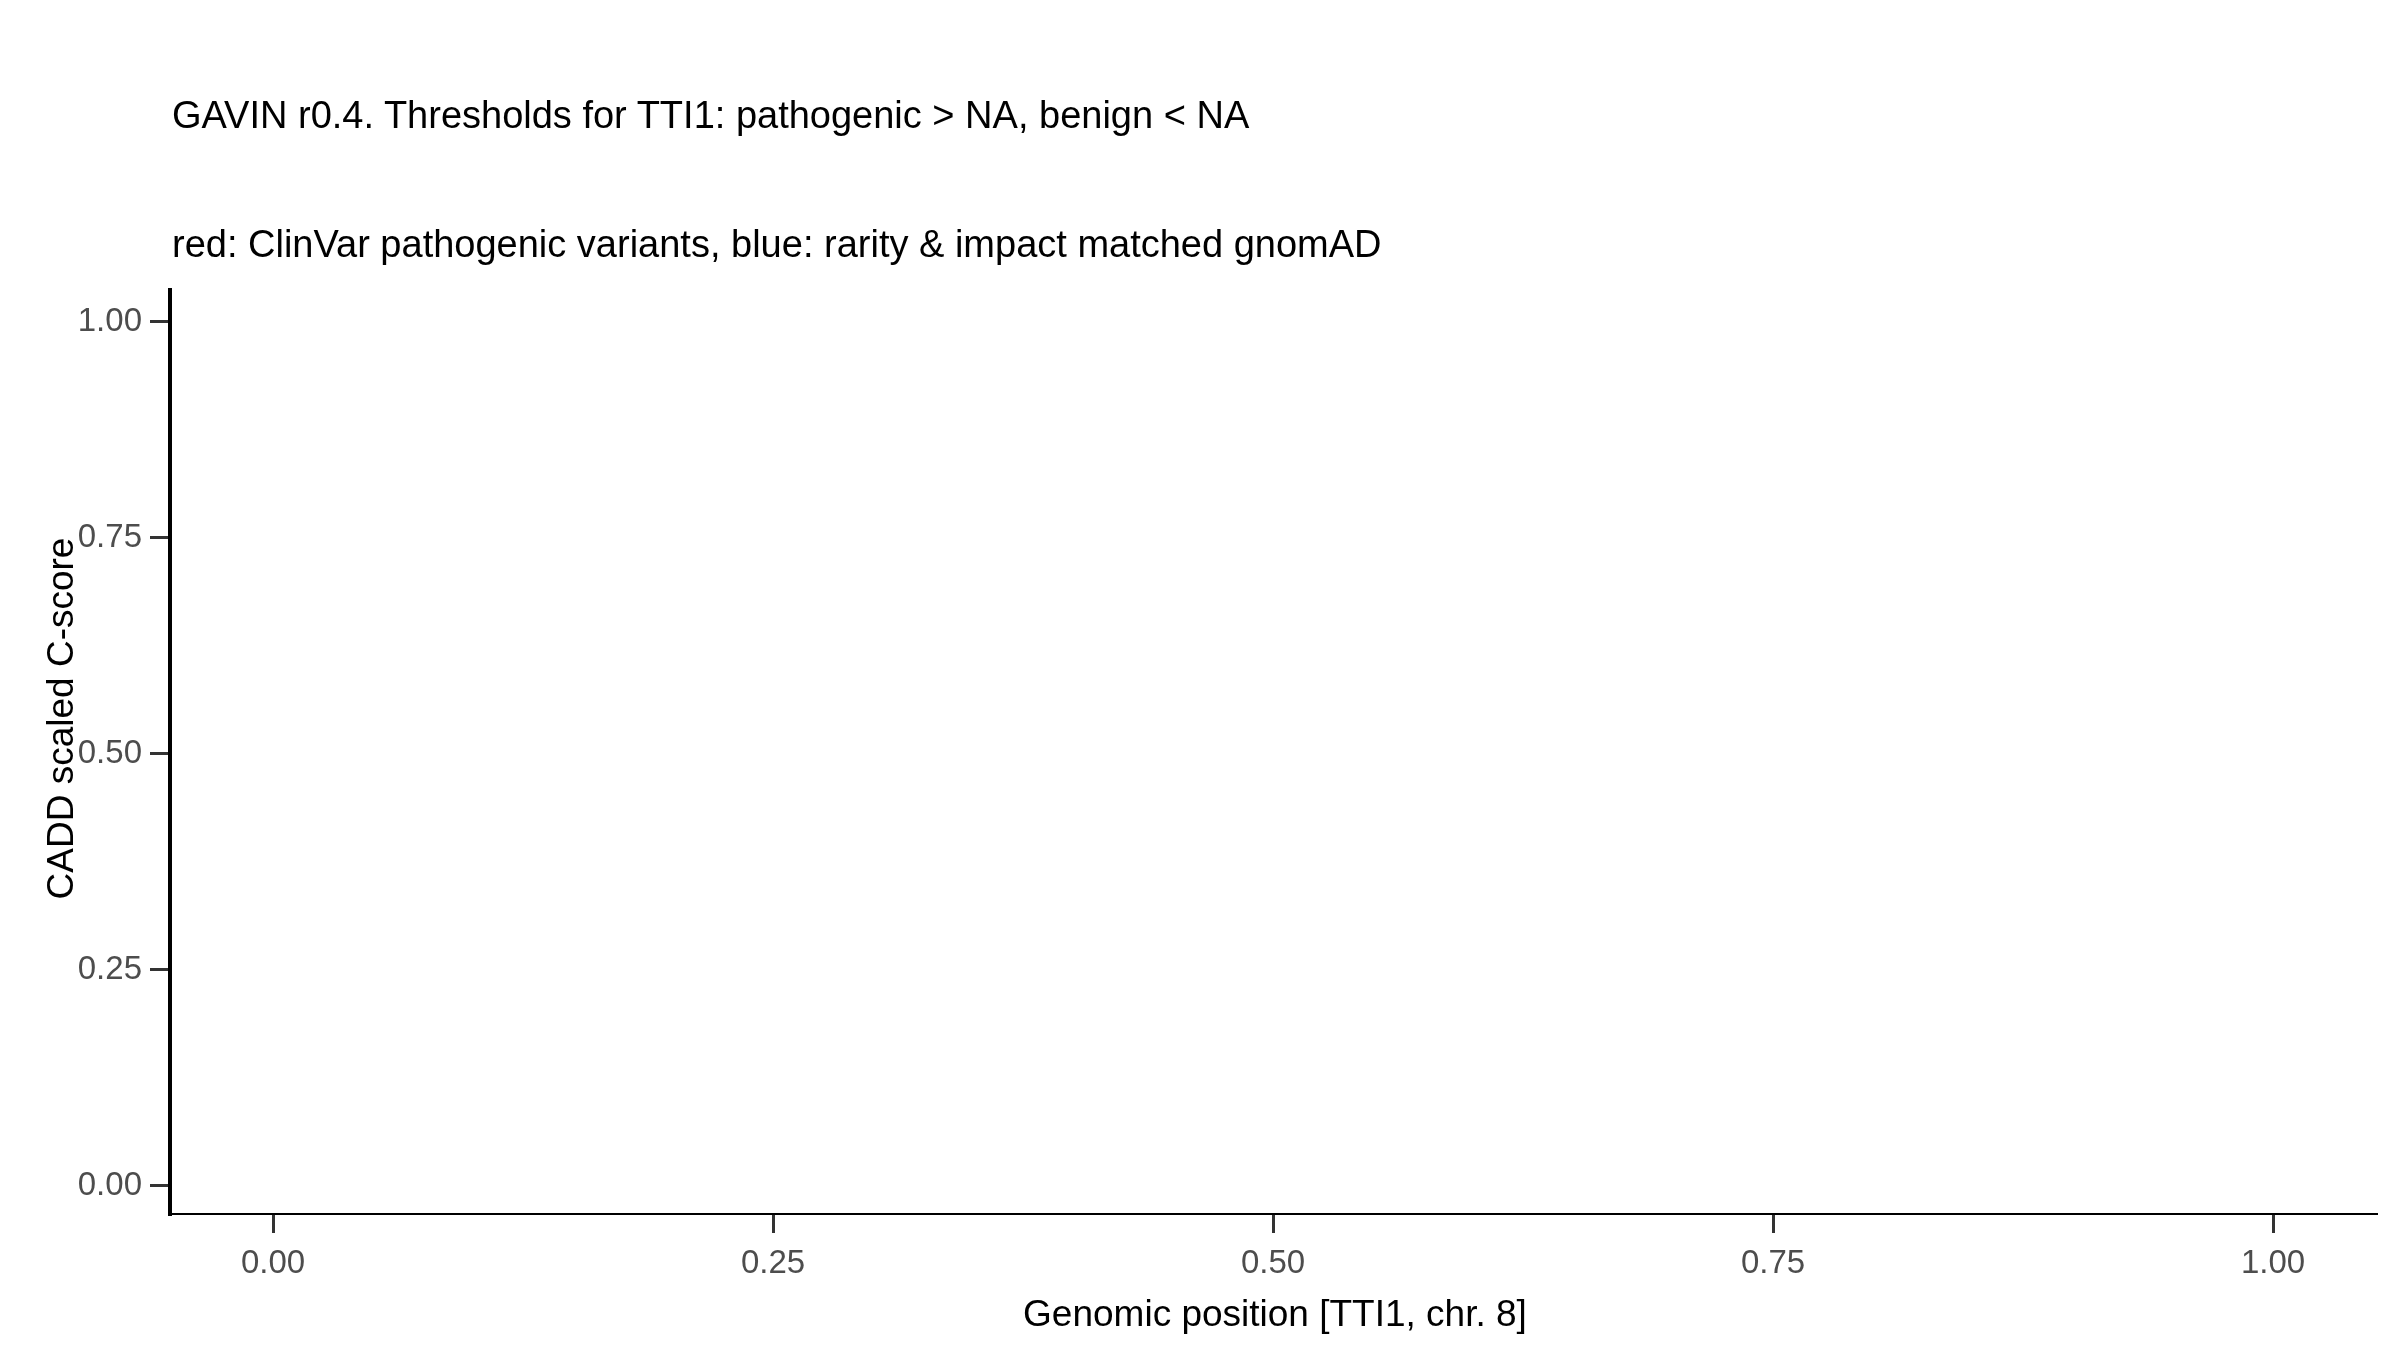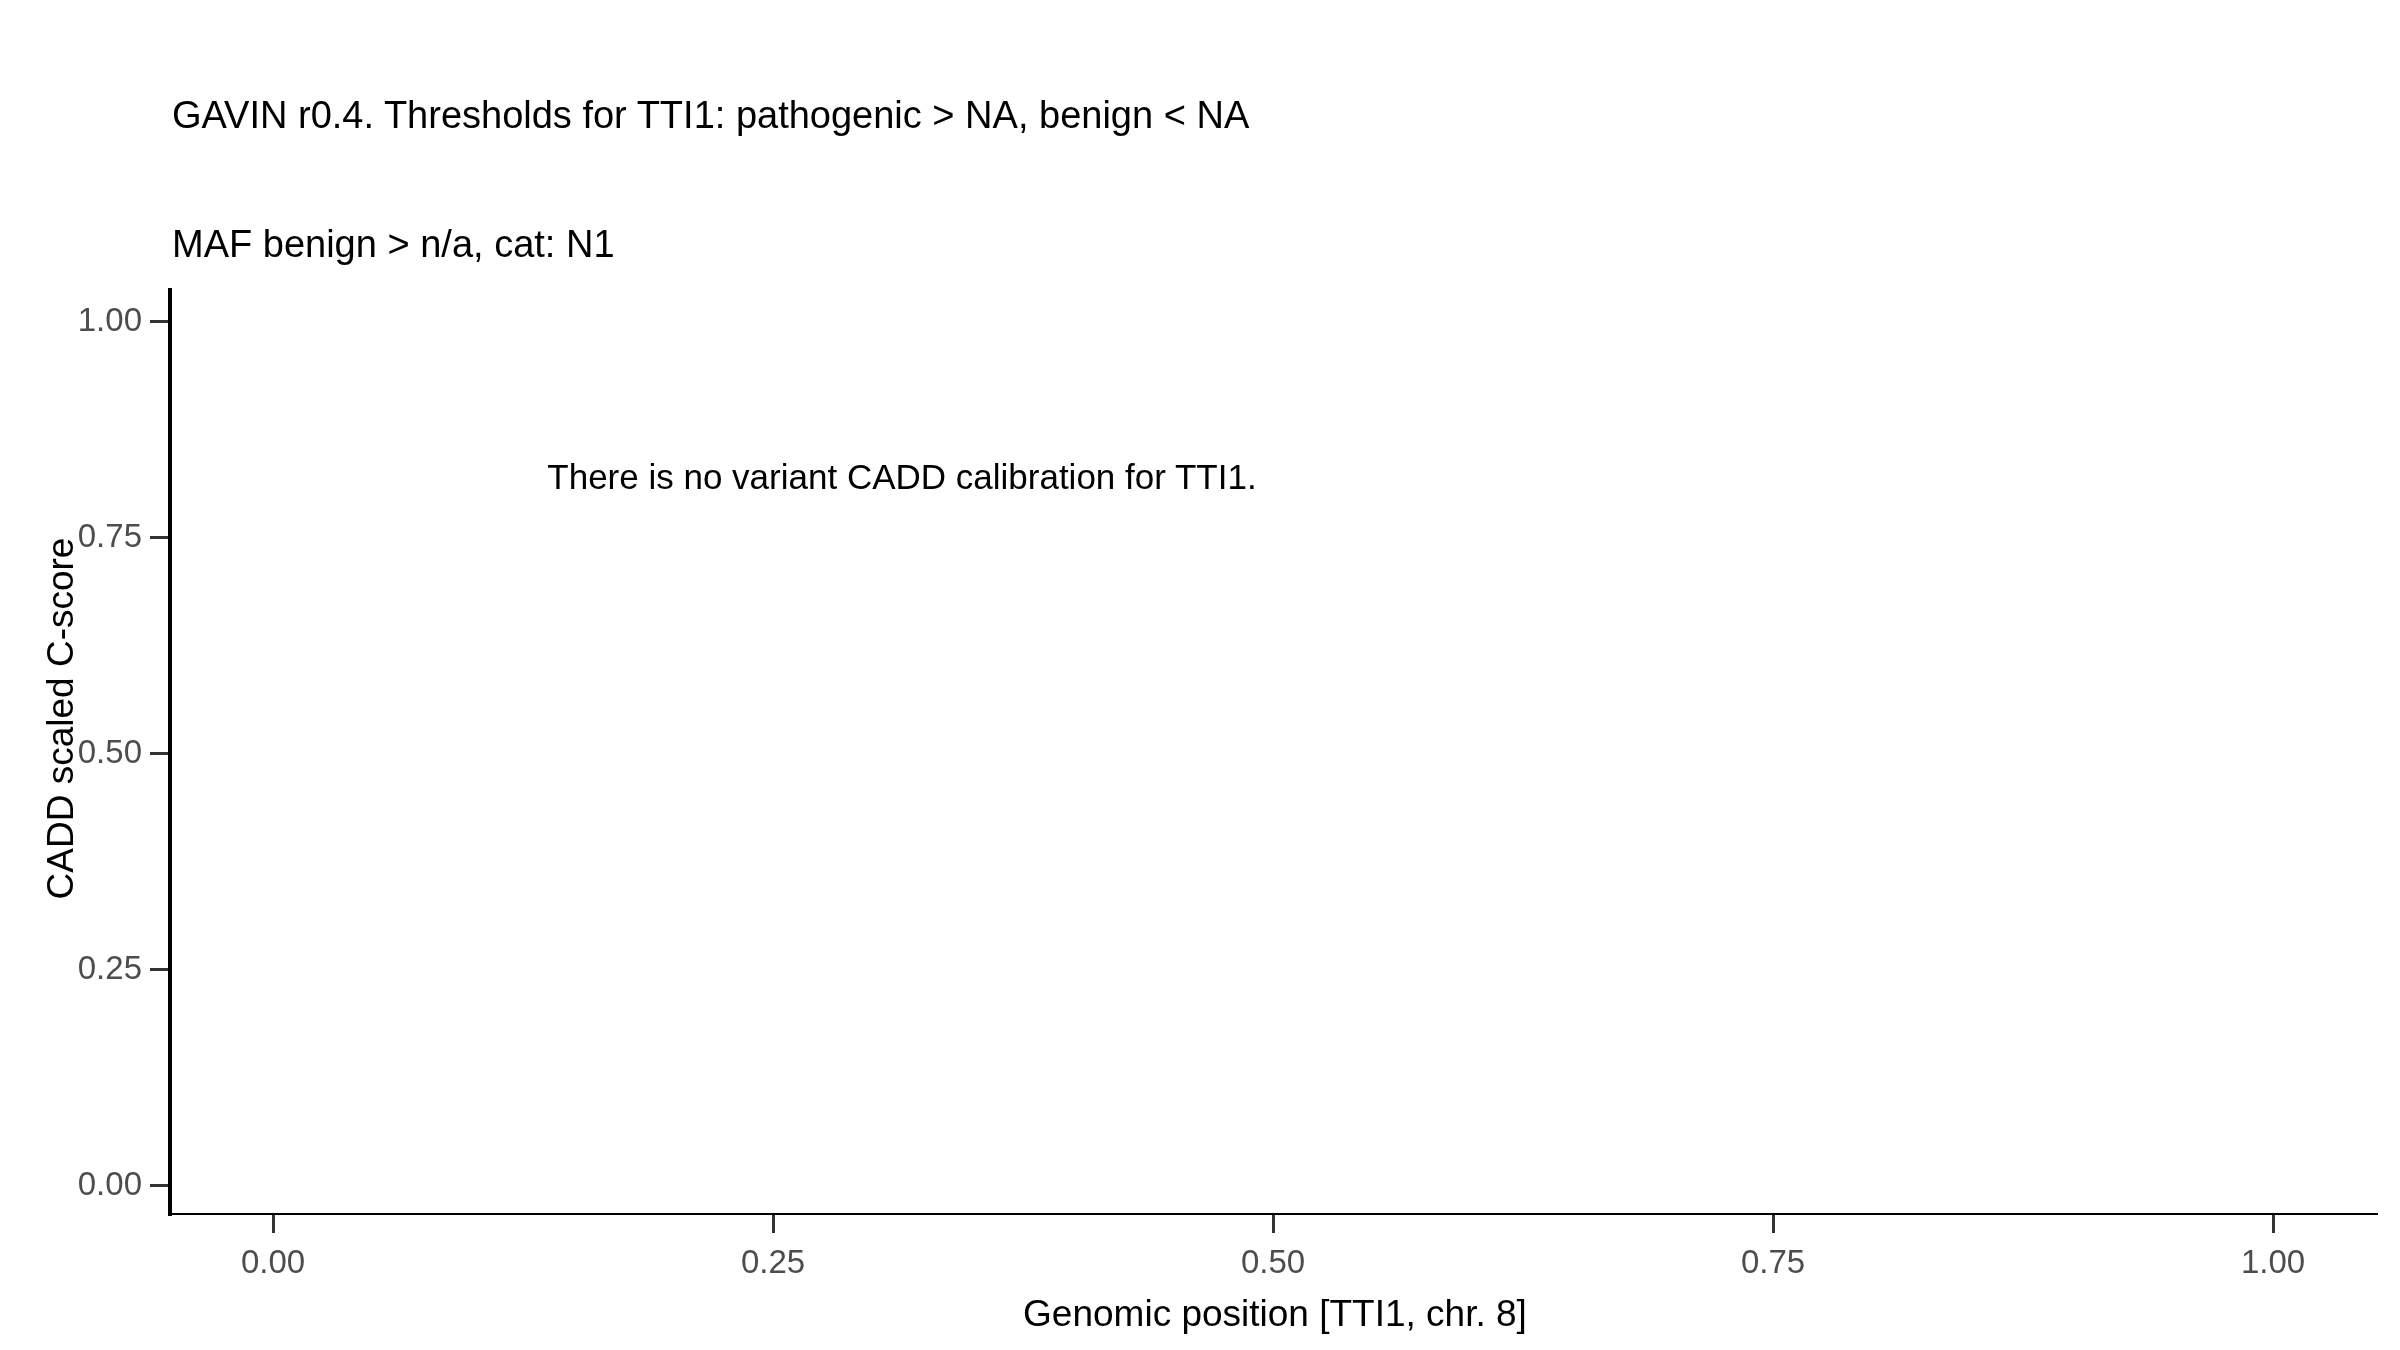--- a/index.html
+++ b/index.html
@@ -149,21 +149,20 @@
     white-space: pre;
   }
 </style>
 </head>
 <body>
 
 <div id="plot-root">
 
   <div id="plot-title">
     <span class="title-line">GAVIN r0.4. Thresholds for TTI1: pathogenic &gt; NA, benign &lt; NA</span>
-    <span class="title-line">MAF benign &gt; n/a, cat: N1</span>
     <span class="title-line">red: ClinVar pathogenic variants, blue: rarity &amp; impact matched gnomAD</span>
     <span class="title-line">variants, green: RefSeq exons, grey: genome-wide fallback threshold</span>
   </div>
 
   <div id="axis-line-y"></div>
   <div id="axis-line-x"></div>
 
   <div class="y-tick-mark" style="top:320px;"></div>
   <div class="y-tick-mark" style="top:536px;"></div>
   <div class="y-tick-mark" style="top:752px;"></div>
@@ -187,17 +186,16 @@
   <div class="x-tick-label" style="left:173px;">0.00</div>
   <div class="x-tick-label" style="left:673px;">0.25</div>
   <div class="x-tick-label" style="left:1173px;">0.50</div>
   <div class="x-tick-label" style="left:1673px;">0.75</div>
   <div class="x-tick-label" style="left:2173px;">1.00</div>
 
   <div id="x-axis-title">Genomic position [TTI1, chr. 8]</div>
 
   <div id="panel">
     <div id="panel-annotation">
-      <div class="annot-line" id="annot-line-0">There is no variant CADD calibration for TTI1.</div>
     </div>
   </div>
 
 </div>
 
 </body></html>

